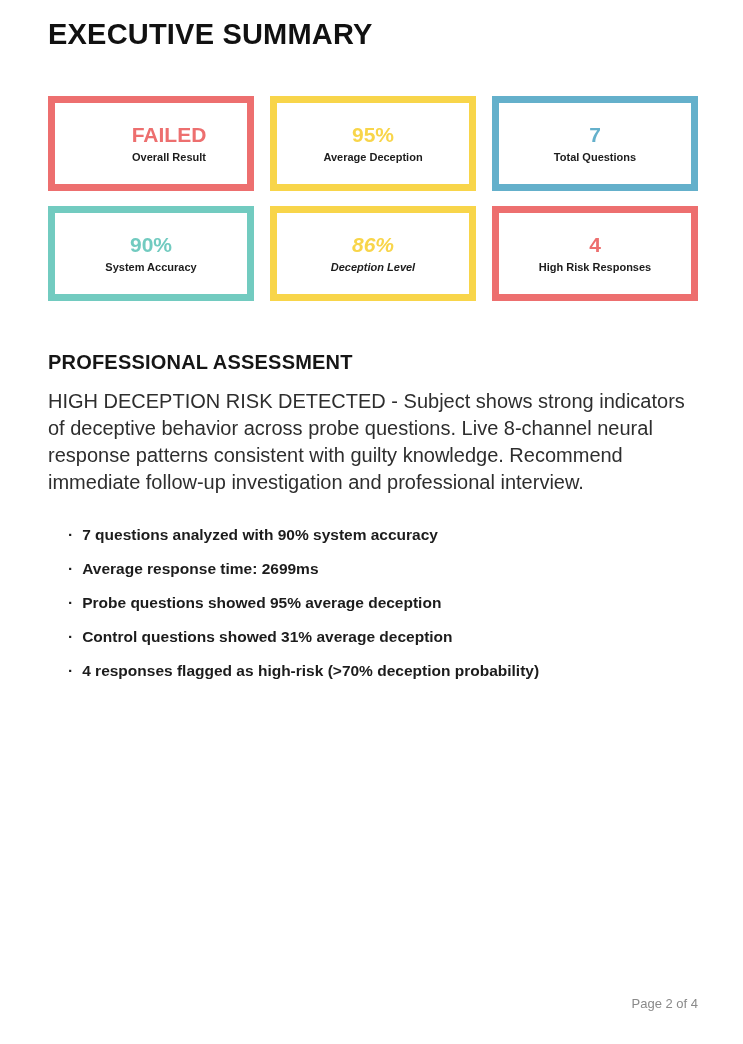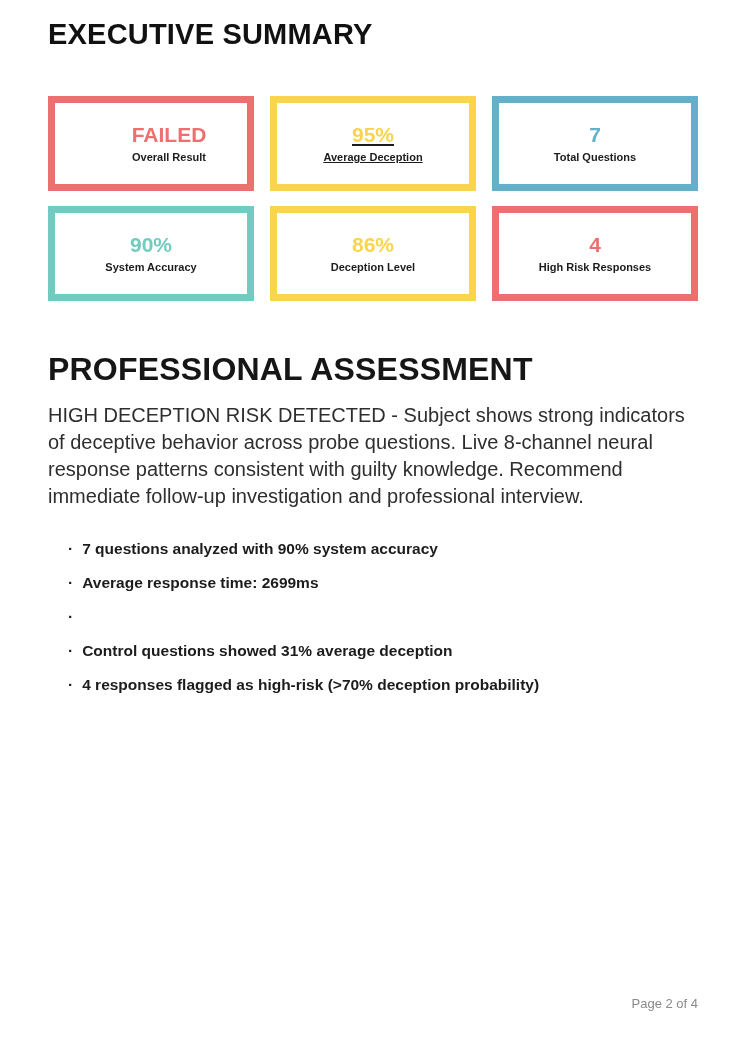--- a/index.html
+++ b/index.html
@@ -49,21 +49,21 @@
     font-weight: bold;
     line-height: 1;
   }
   .card-label {
     font-size: 11px;
     font-weight: bold;
     color: #1c1c1c;
     line-height: 1;
   }
   .section-heading {
-    font-size: 32px;
+    font-size: 20px;
     font-weight: bold;
     color: #161616;
     letter-spacing: 0.2px;
   }
   .assessment-section { margin-top: 50px; }
   .assessment-text {
     margin-top: 14px;
     max-width: 650px;
     font-size: 20px;
     line-height: 27px;
@@ -105,36 +105,36 @@
 
     <h1 class="page-title">EXECUTIVE SUMMARY</h1>
 
     <div class="cards">
 
         <div class="card" style="border-color: rgb(237, 111, 111); padding-left: 36px;">
           <div class="card-value" style="color: rgb(237, 111, 111);">FAILED</div>
           <div class="card-label">Overall Result</div>
         </div>
 
-        <div class="card" style="border-color: rgb(248, 213, 74); text-decoration: underline;">
+        <div class="card" style="border-color: rgb(248, 213, 74);">
           <div class="card-value" style="color: rgb(248, 213, 74);">95%</div>
           <div class="card-label">Average Deception</div>
         </div>
 
         <div class="card" style="border-color: rgb(100, 176, 203);">
           <div class="card-value" style="color: rgb(100, 176, 203);">7</div>
           <div class="card-label">Total Questions</div>
         </div>
 
         <div class="card" style="border-color: rgb(114, 203, 192);">
           <div class="card-value" style="color: rgb(114, 203, 192);">90%</div>
           <div class="card-label">System Accuracy</div>
         </div>
 
-        <div class="card" style="border-color: rgb(248, 213, 74);">
+        <div class="card" style="border-color: rgb(248, 213, 74); font-style: italic;">
           <div class="card-value" style="color: rgb(248, 213, 74);">86%</div>
           <div class="card-label">Deception Level</div>
         </div>
 
         <div class="card" style="border-color: rgb(237, 111, 111);">
           <div class="card-value" style="color: rgb(237, 111, 111);">4</div>
           <div class="card-label">High Risk Responses</div>
         </div>
       </div>
 
@@ -151,20 +151,21 @@
             <span>7 questions analyzed with 90% system accuracy</span>
           </li>
 
           <li class="finding-item">
             <span class="bullet">·</span>
             <span>Average response time: 2699ms</span>
           </li>
 
           <li class="finding-item">
             <span class="bullet">·</span>
+            <span>Probe questions showed 95% average deception</span>
           </li>
 
           <li class="finding-item">
             <span class="bullet">·</span>
             <span>Control questions showed 31% average deception</span>
           </li>
 
           <li class="finding-item">
             <span class="bullet">·</span>
             <span>4 responses flagged as high-risk (&gt;70% deception probability)</span>

